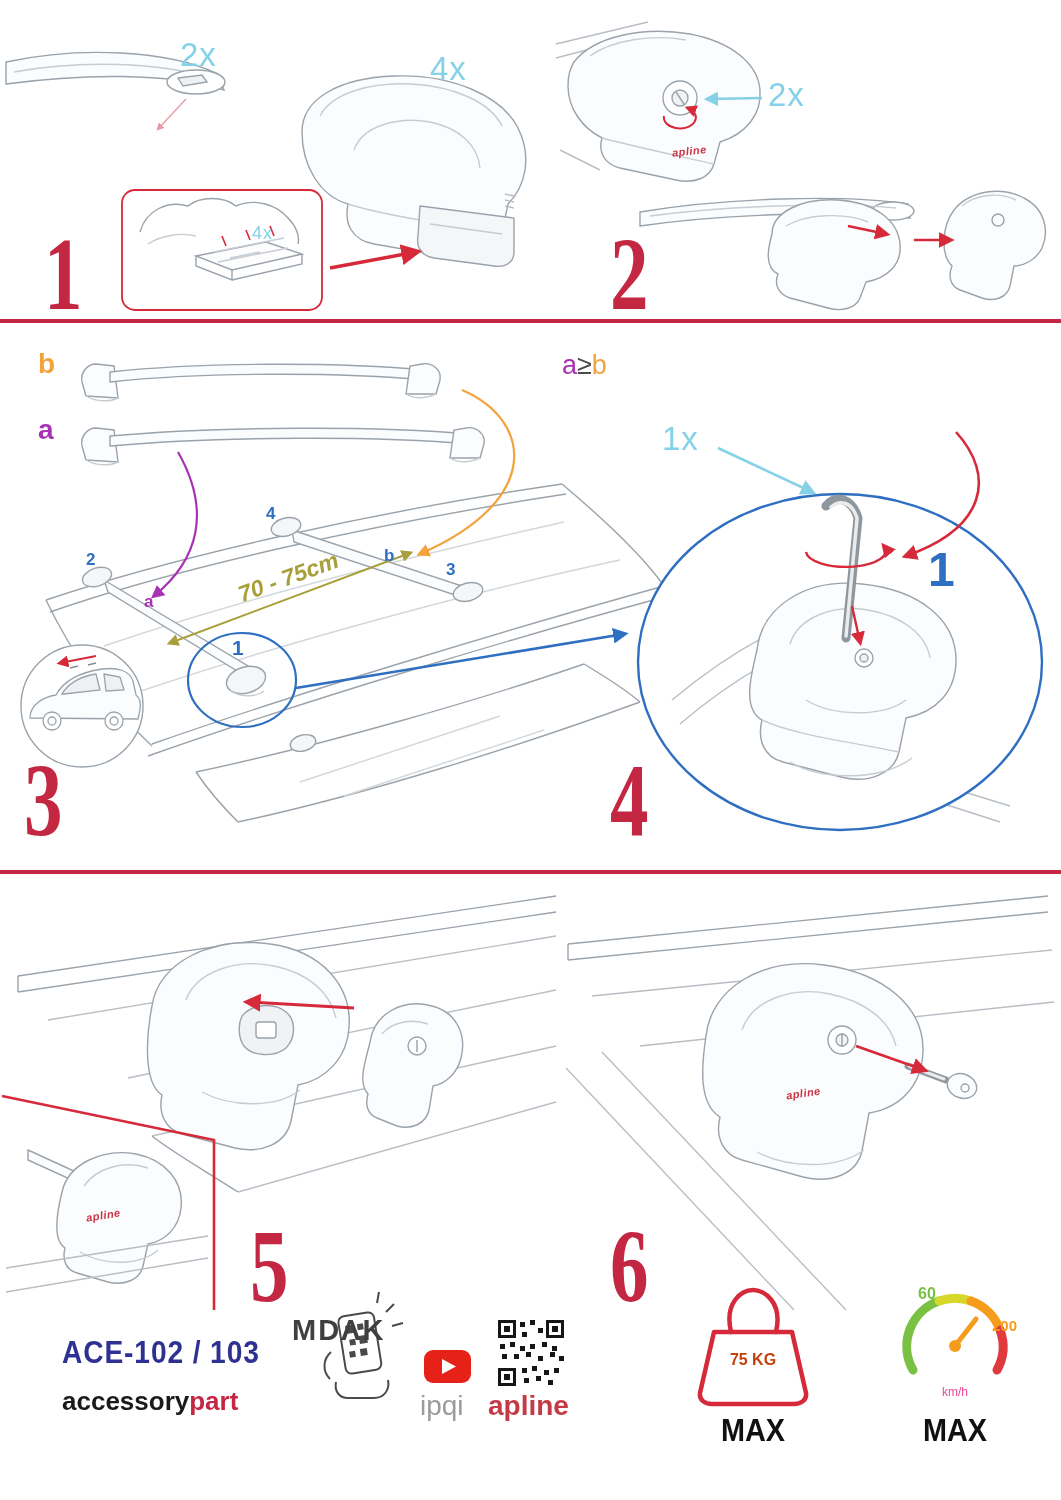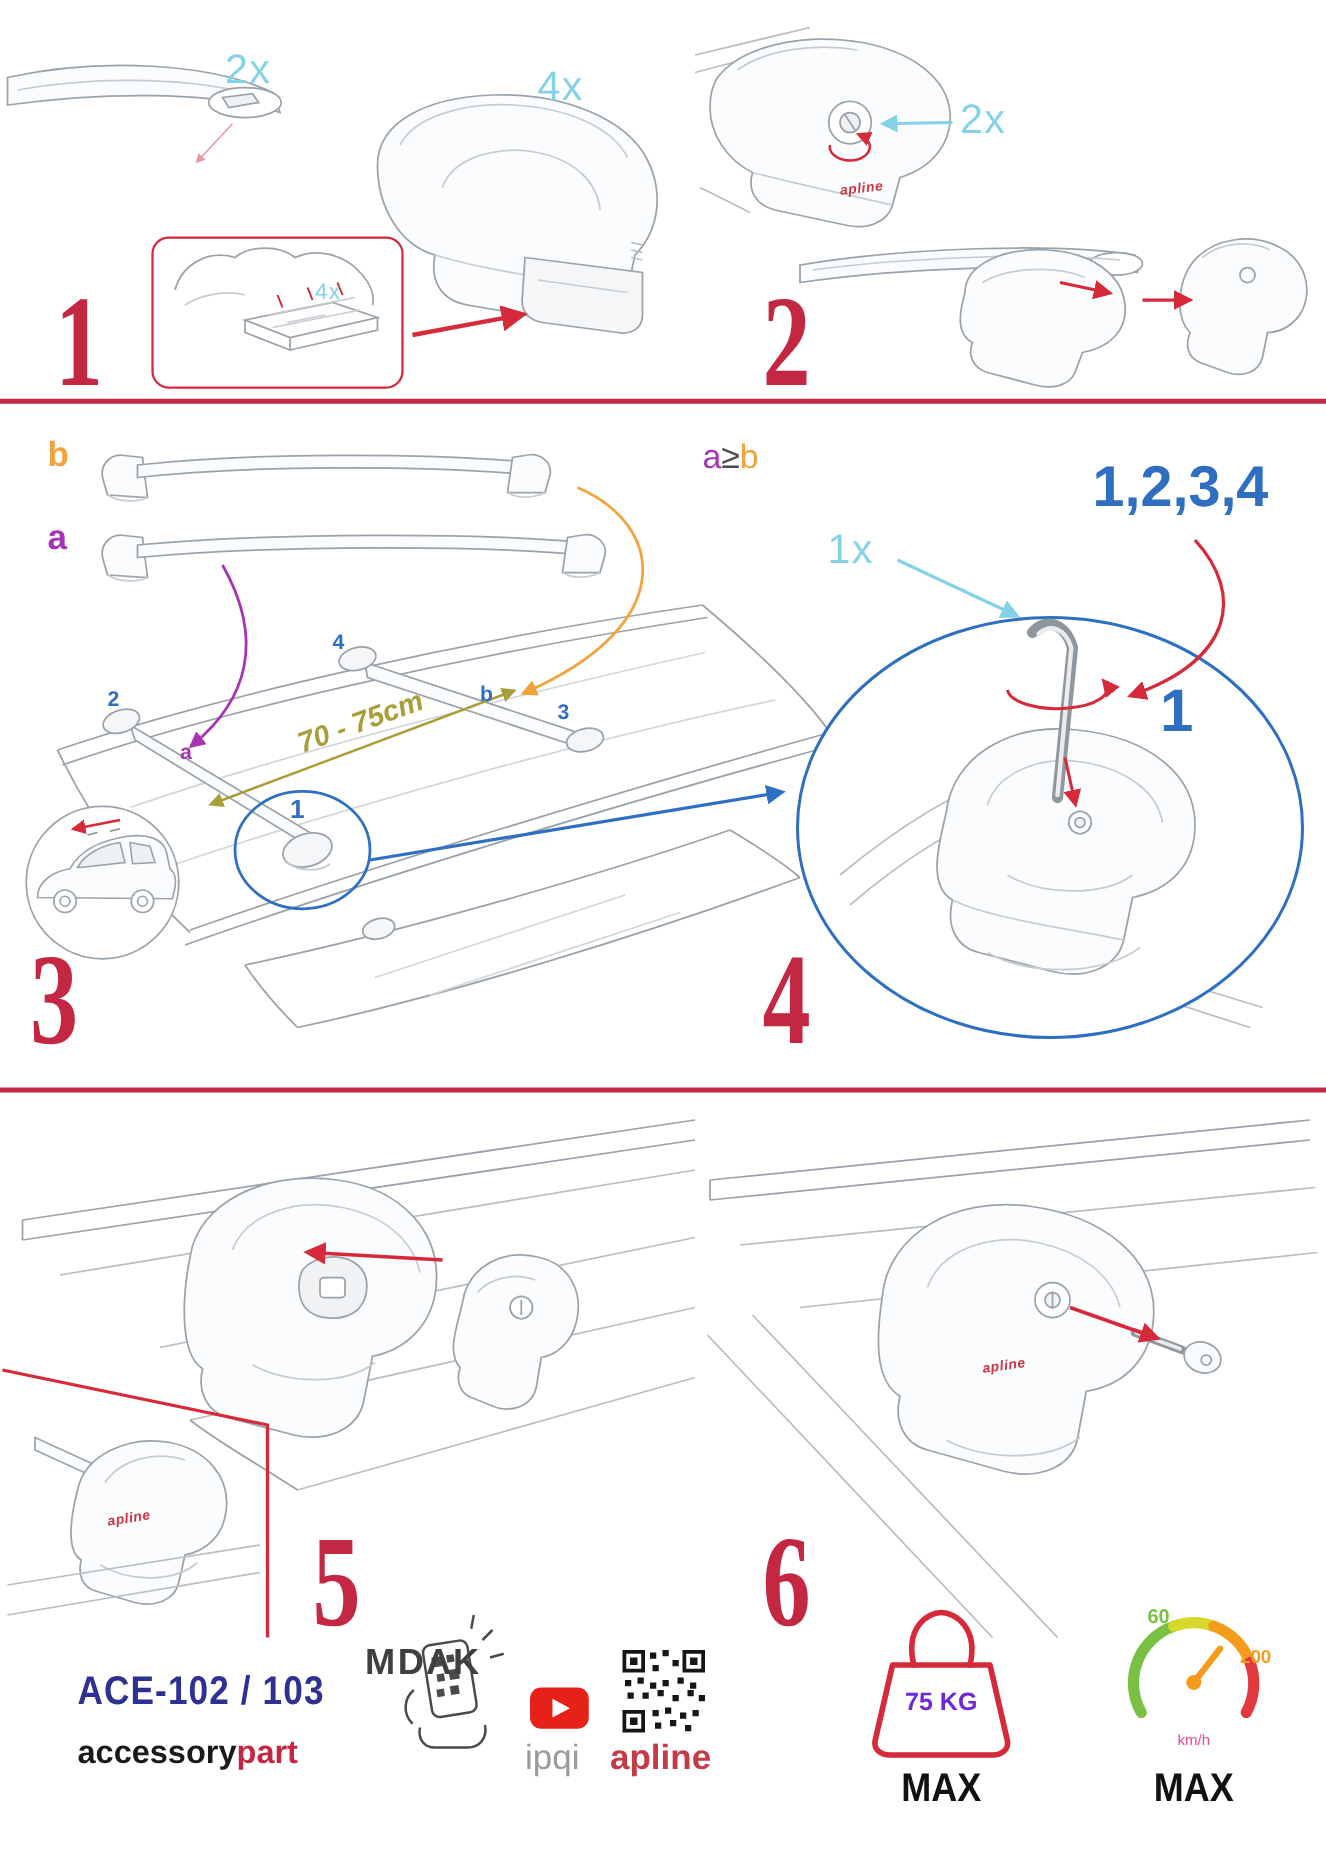--- a/index.html
+++ b/index.html
@@ -20,21 +20,21 @@
   .measure { color:#a89f3a; font-weight:bold; font-style:italic; font-size:23px;
              width:185px; text-align:center; transform:rotate(-20deg); transform-origin:center; }
   .logo-ap { color:#cc3344; font-weight:bold; font-style:italic; font-size:11px; letter-spacing:.5px; }
   .divider { position:absolute; left:0; width:1061px; height:4px; background:#c42742; }
   .model { color:#2e3192; font-size:32px; font-weight:bold; transform:scaleX(.88); transform-origin:left top; letter-spacing:1px; }
   .brand { font-family:Liberation Sans, sans-serif; font-weight:bold; font-size:26px; color:#1a1a1a; }
   .brand .part { color:#c42742; }
   .mdak { font-size:29px; font-weight:bold; color:#3f3f3f; letter-spacing:2px; }
   .ipqi { font-size:28px; color:#9b9b9b; font-weight:500; }
   .apline-f { font-size:28px; color:#c43b47; font-weight:bold; }
-  .kg { color:#6d28d9; font-weight:bold; font-size:20px; }
+  .kg { color:#c2410c; font-weight:bold; font-size:16px; }
   .maxlbl { font-size:32px; font-weight:bold; color:#111; transform:scaleX(.9); transform-origin:center top; }
 </style>
 </head>
 <body>
 
 <div class="page">
 
 <svg class="art" width="1061" height="1500" viewBox="0 0 1061 1500">
   <defs>
     <marker id="ah-red" viewBox="0 0 10 10" refX="7" refY="5" markerWidth="6" markerHeight="6" orient="auto-start-reverse">
@@ -291,21 +291,20 @@
 
 <div class="t cyan" style="left:768px;top:78px">2x</div>
 <div class="t logo-ap" style="left:672px;top:146px;transform:rotate(-6deg)">apline</div>
 <div class="t stepnum" style="left:610px;top:222px">2</div>
 
 <div class="divider" style="top:319px"></div>
 
 <div class="t lbl orange" style="left:38px;top:350px">b</div>
 <div class="t lbl purple" style="left:38px;top:416px">a</div>
 <div class="t" style="left:562px;top:352px;font-size:27px;font-weight:normal"><span class="purple">a</span><span style="color:#4a4a4a">≥</span><span class="orange">b</span></div>
-<div class="t bignum" style="left:874px;top:366px">1,2,3,4</div>
 <div class="t cyan" style="left:662px;top:422px">1x</div>
 <div class="t bignum" style="left:928px;top:546px;font-size:48px">1</div>
 <div class="t measure" style="left:196px;top:566px">70 - 75cm</div>
 
 <div class="rooflbl" style="left:86px;top:550px">2</div>
 <div class="rooflbl" style="left:266px;top:504px">4</div>
 <div class="rooflbl" style="left:384px;top:546px">b</div>
 <div class="rooflbl" style="left:446px;top:560px">3</div>
 <div class="rooflbl" style="left:144px;top:592px;color:#a832b4">a</div>
 <div class="rooflbl" style="left:232px;top:636px;font-size:21px">1</div>

